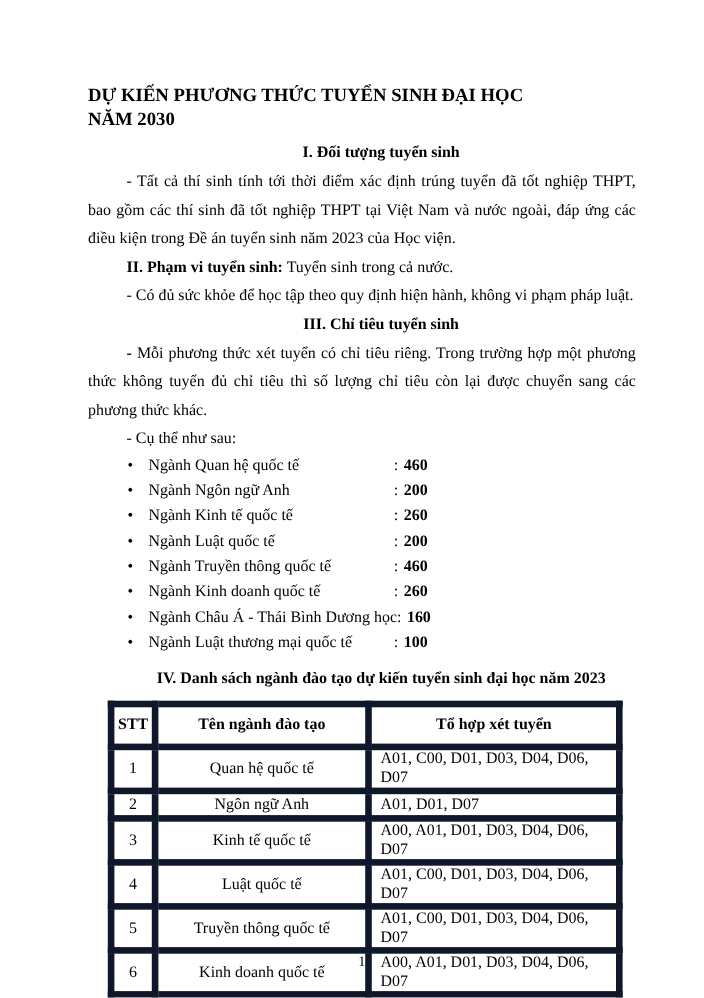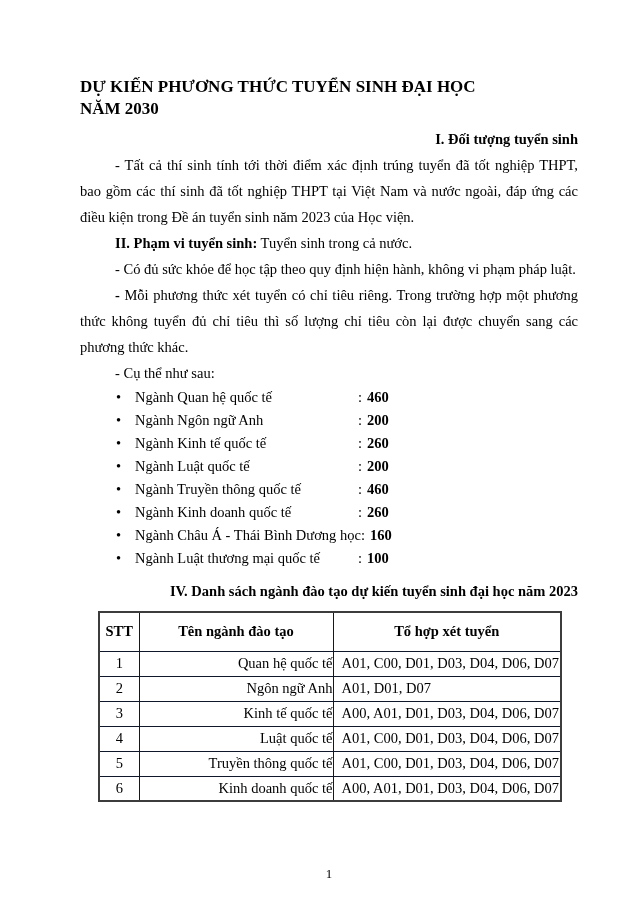--- a/index.html
+++ b/index.html
@@ -27,21 +27,21 @@
     font-size: 14.5px;
     line-height: 26px;
     text-align: justify;
     text-indent: 35px;
   }
   .heading {
     font-size: 14.5px;
     font-weight: bold;
     line-height: 26px;
     text-indent: 35px;
-    text-align: right;
+    text-align: center;
   }
   .b { font-weight: bold; }
   .quota-list { margin: 0; }
   .quota-item {
     position: relative;
     font-size: 14.5px;
     line-height: 23px;
     padding-left: 55px;
   }
   .dot {
@@ -60,39 +60,39 @@
   .majors-table {
     border-collapse: collapse;
     margin-left: 18px;
     margin-top: 7px;
     width: 462px;
     table-layout: fixed;
     border: 2px solid #3c3c3c;
     font-size: 14.5px;
   }
   .majors-table th, .majors-table td {
-    border: 1px solid #0f172a;
+    border: 6px solid #0f172a;
   }
   .majors-table th {
     height: 39px;
     font-weight: bold;
     text-align: center;
     vertical-align: middle;
     font-size: 14.5px;
   }
   .majors-table td {
     height: 25px;
     vertical-align: middle;
     padding: 0;
   }
   .col-stt  { width: 40px; }
   .col-name { width: 194px; }
   .col-combo{ width: 228px; }
   td.cell-stt  { text-align: center; }
-  td.cell-name { text-align: right; padding-left: 0; }
+  td.cell-name { text-align: center; padding-left: 0; }
   td.cell-combo{ text-align: left; padding-left: 8px; }
   .page-number {
     position: absolute;
     left: 80px;
     width: 498px;
     top: 866px;
     text-align: center;
     font-size: 13px;
   }
 </style>
@@ -108,20 +108,21 @@
     </div>
 
     <div class="heading">I. Đối tượng tuyển sinh</div>
 
     <div class="para">- Tất cả thí sinh tính tới thời điểm xác định trúng tuyển đã tốt nghiệp THPT, bao gồm các thí sinh đã tốt nghiệp THPT tại Việt Nam và nước ngoài, đáp ứng các điều kiện trong Đề án tuyển sinh năm 2023 của Học viện.</div>
 
     <div class="para"><span class="b">II. Phạm vi tuyển sinh:</span><span> Tuyển sinh trong cả nước.</span></div>
 
     <div class="para">- Có đủ sức khỏe để học tập theo quy định hiện hành, không vi phạm pháp luật.</div>
 
+    <div class="heading">III. Chỉ tiêu tuyển sinh</div>
 
 
     <div class="para"><span class="b">- </span><span>Mỗi phương thức xét tuyển có chỉ tiêu riêng. Trong trường hợp một phương thức không tuyển đủ chỉ tiêu thì số lượng chỉ tiêu còn lại được chuyển sang các phương thức khác.</span></div>
 
     <div class="para">- Cụ thể như sau:</div>
 
     <div class="quota-list">
       <div class="quota-item"><span class="dot">•</span><span class="q-label">Ngành Quan hệ quốc tế</span><span>:</span><span class="q-value">460</span></div>
       <div class="quota-item"><span class="dot">•</span><span class="q-label">Ngành Ngôn ngữ Anh</span><span>:</span><span class="q-value">200</span></div>
       <div class="quota-item"><span class="dot">•</span><span class="q-label">Ngành Kinh tế quốc tế</span><span>:</span><span class="q-value">260</span></div>

